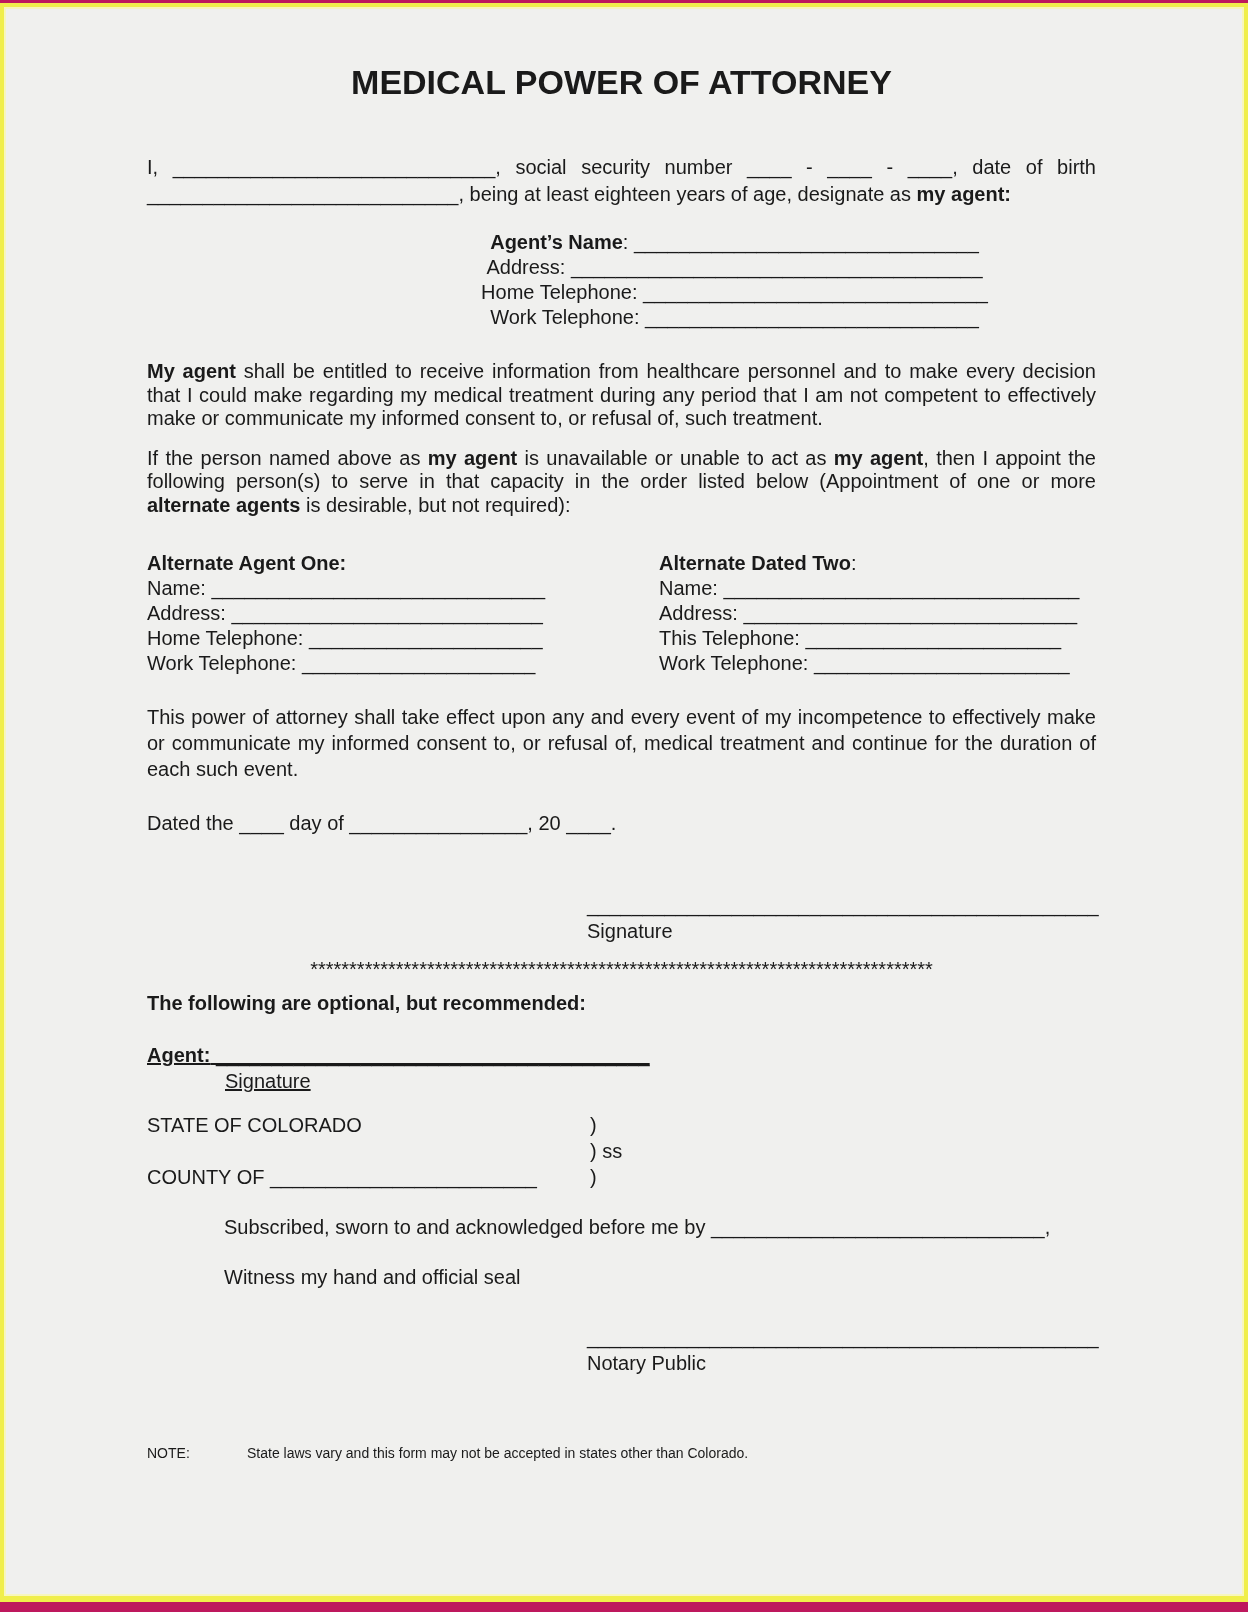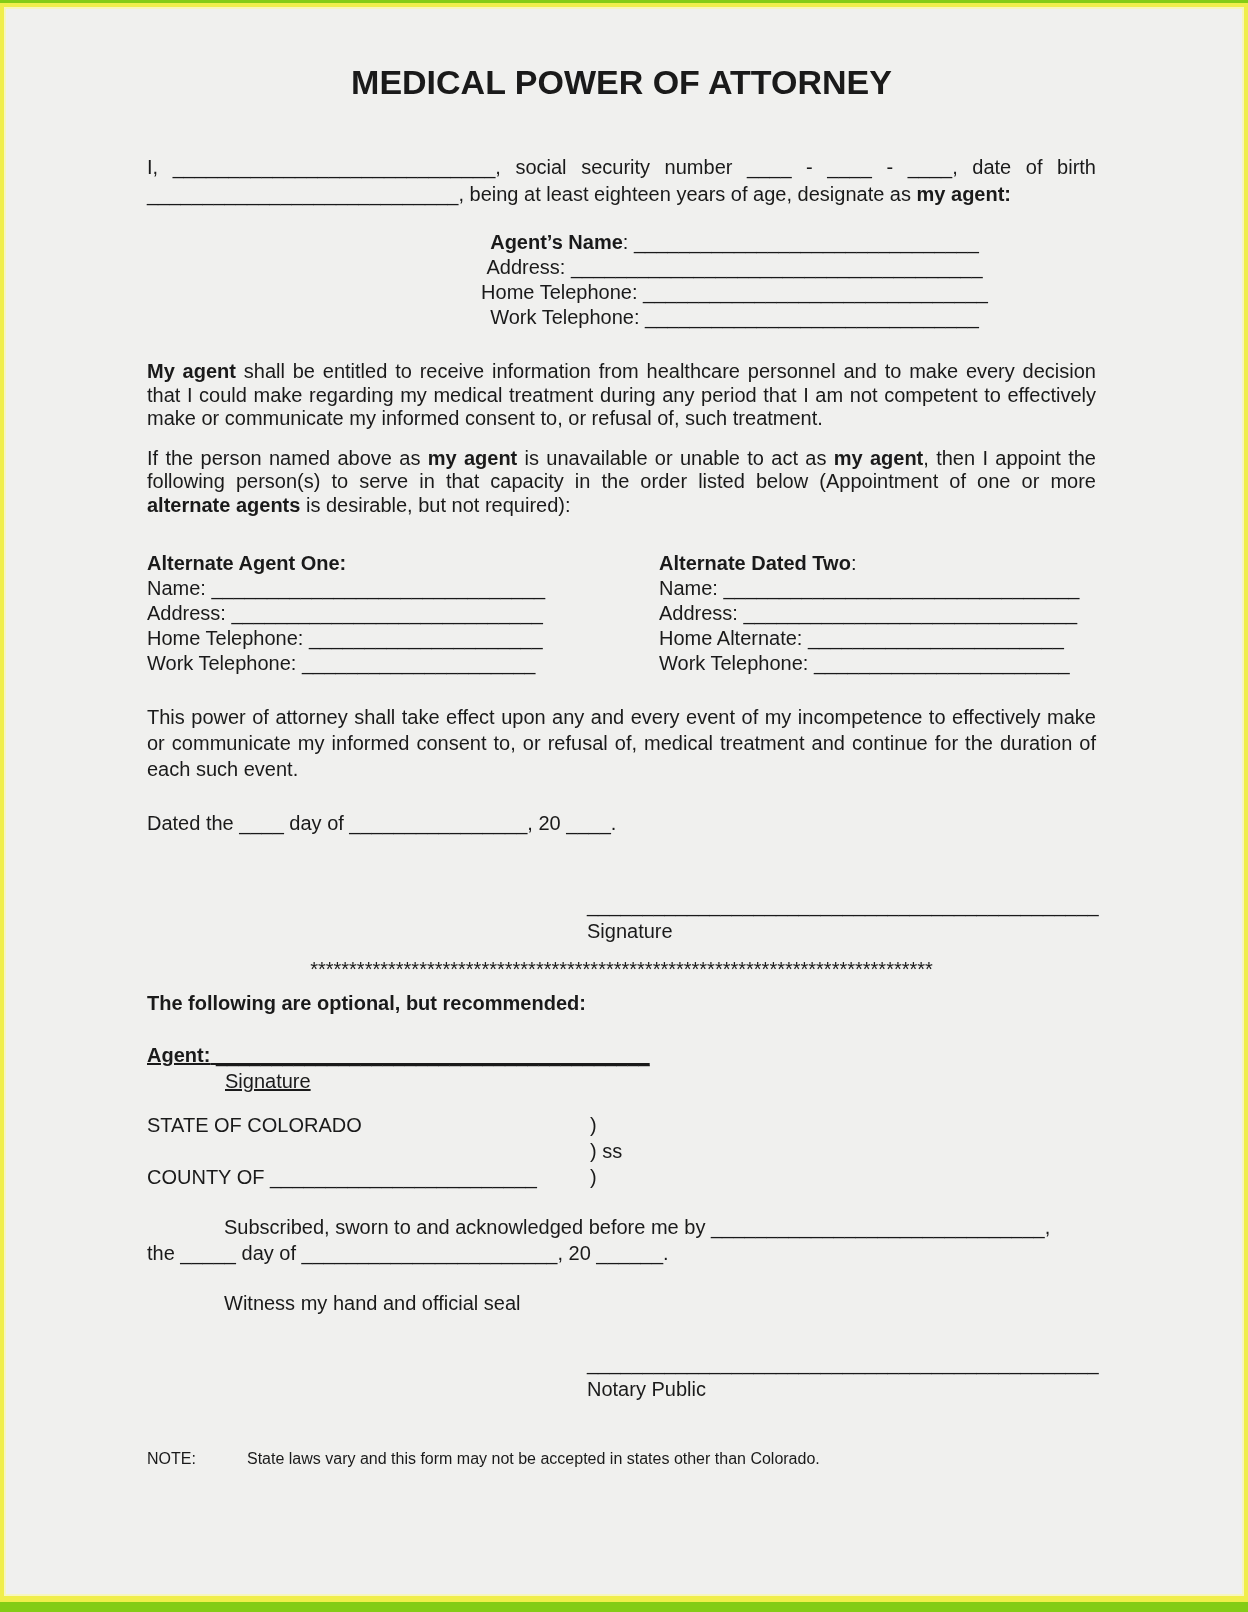--- a/index.html
+++ b/index.html
@@ -1,19 +1,19 @@
 <!DOCTYPE html>
 <html><head>
 <meta charset="utf-8">
 <style>
   html, body { margin: 0; padding: 0; background: #222; }
   .canvas {
     position: relative;
     width: 1248px; height: 1612px;
-    background: #84cc16;
+    background: #be185d;
     overflow: hidden;
   }
   .yellow-frame {
     position: absolute;
     left: 0; right: 0; top: 3px; bottom: 10px;
     background: #f0ee4b;
   }
   .page {
     position: absolute;
     left: 4px; right: 4px; top: 4px; bottom: 6px;
@@ -50,21 +50,21 @@
   .stars { margin-top: 12px; text-align: center; letter-spacing: 0; white-space: nowrap; }
   .opt-head { margin-top: 8px; font-weight: 700; }
   .agent-sig { margin-top: 26px; text-decoration: underline; }
   .cap-indent { padding-left: 78px; }
   .venue { margin-top: 18px; line-height: 26px; }
   .vcol { display: inline-block; width: 443px; }
   .subscribed { margin-top: 24px; line-height: 26px; }
   .witness { margin-top: 24px; line-height: 26px; }
   .indent { padding-left: 77px; }
   .notaryblock { margin-top: 34px; margin-left: 440px; line-height: 26px; white-space: nowrap; }
-  .note { margin-top: 44px; font-size: 16px; }
+  .note { margin-top: 64px; font-size: 14px; }
   .note-label { display: inline-block; width: 100px; }
 </style>
 </head>
 <body>
 
 <div class="canvas">
   <div class="yellow-frame">
     <div class="page">
 
       <div class="title">MEDICAL POWER OF ATTORNEY</div>
@@ -87,21 +87,21 @@
           <div><b>Alternate Agent One:</b></div>
           <div>Name: ______________________________</div>
           <div>Address: ____________________________</div>
           <div>Home Telephone: _____________________</div>
           <div>Work Telephone: _____________________</div>
         </div>
         <div class="alt-col2">
           <div><b>Alternate Dated Two</b><span>:</span></div>
           <div>Name: ________________________________</div>
           <div>Address: ______________________________</div>
-          <div>Home Alternate: _______________________</div>
+          <div>This Telephone: _______________________</div>
           <div>Work Telephone: _______________________</div>
         </div>
       </div>
 
       <div class="p-body p4"><span>This power of attorney shall take effect upon any and every event of my incompetence to effectively make or communicate my informed consent to, or refusal of, medical treatment and continue for the duration of each such event.</span></div>
 
       <div class="dated">Dated the ____ day of ________________, 20 ____.</div>
 
       <div class="sigblock">
         <div>______________________________________________</div>
@@ -118,21 +118,20 @@
       </div>
 
       <div class="venue">
         <div><span class="vcol">STATE OF COLORADO</span><span>)</span></div>
         <div><span class="vcol"></span><span>) ss</span></div>
         <div><span class="vcol">COUNTY OF ________________________</span><span>)</span></div>
       </div>
 
       <div class="subscribed">
         <div class="indent">Subscribed, sworn to and acknowledged before me by ______________________________,</div>
-        <div>the _____ day of _______________________, 20 ______.</div>
       </div>
 
       <div class="witness">
         <div class="indent">Witness my hand and official seal</div>
       </div>
 
       <div class="notaryblock">
         <div>______________________________________________</div>
         <div>Notary Public</div>
       </div>

